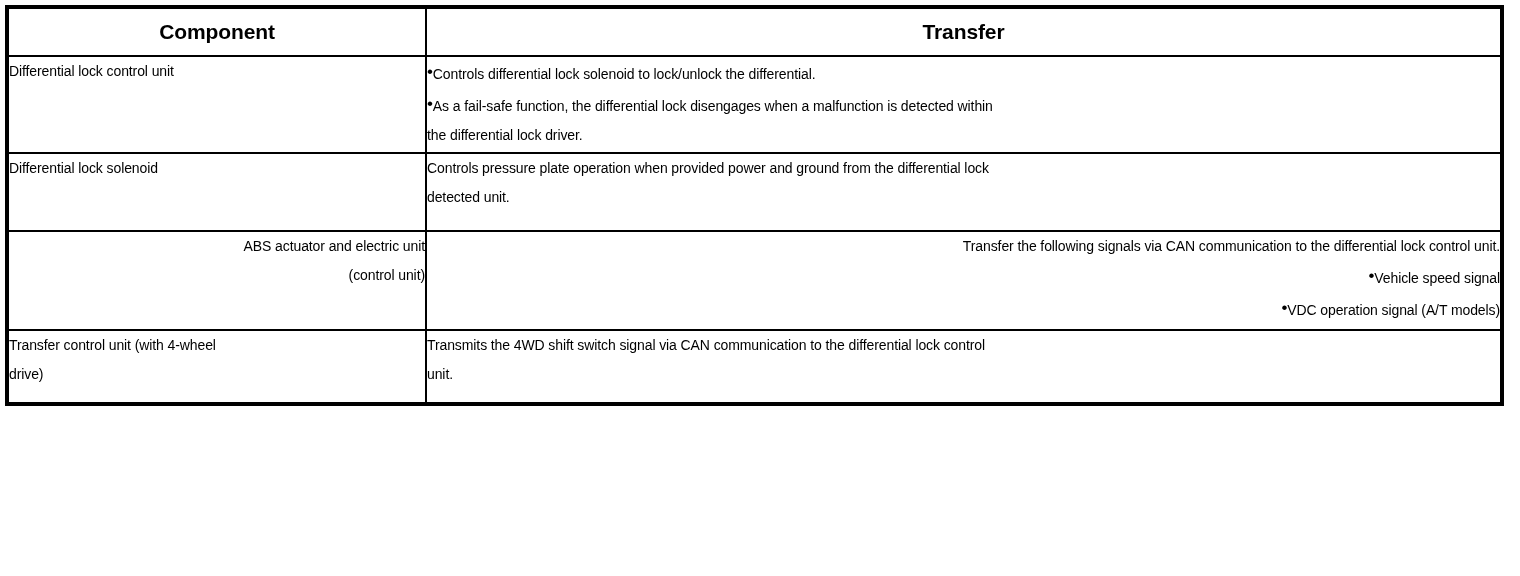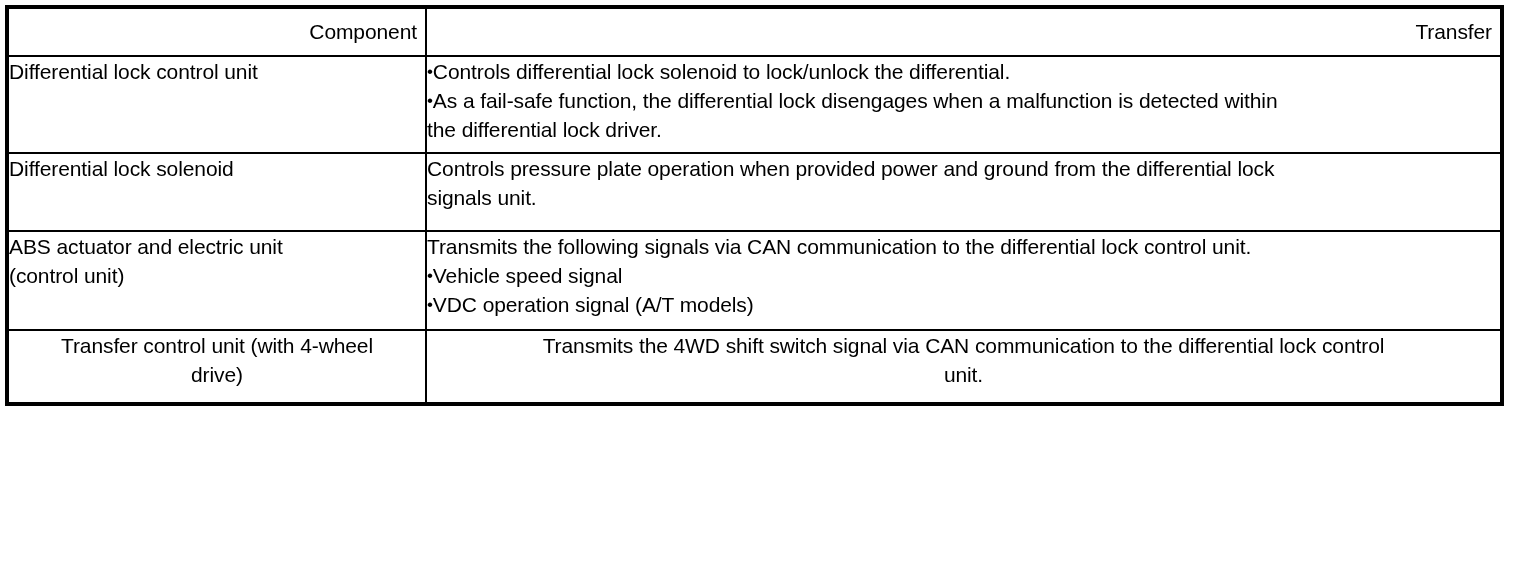--- a/index.html
+++ b/index.html
@@ -44,60 +44,61 @@
     font-weight: normal;
     font-size: 21px;
     line-height: 29px;
     letter-spacing: -0.1px;
     color: #000000;
   }
 
   
   tr.header-row th {
     height: 46px;
-    text-align: right;
+    text-align: center;
     vertical-align: middle;
     padding: 0 8px;
+    font-weight: bold;
   }
   .header-label {
     display: block;
     font-size: 21px;
     line-height: 26px;
     white-space: nowrap;
   }
 
   
   td.cell {
     padding: 8px 9px 8px 9px;
   }
   td.cell-component { padding-left: 9px; }
   td.cell-function  { padding-left: 8px; }
 
   .line {
     display: block;
     white-space: nowrap;
-    font-size: 21px;
+    font-size: 14px;
     line-height: 29px;
   }
   .line.bullet::before {
     content: "\2022";
     font-size: 17px;
     line-height: 29px;
     vertical-align: 2px;
     margin-right: 0px;
   }
 
   
   tr.r1 td { height: 95px; }
   tr.r2 td { height: 76px; margin-left: 44px; }
   tr.r3 td { height: 39px; }
   tr.r4 td { height: 39px; }
   tr.r5 td { height: 39px; }
-  tr.r6 td { height: 97px; }
-  tr.r7 td { height: 71px; text-align: center; }
+  tr.r6 td { height: 97px; text-align: right; }
+  tr.r7 td { height: 71px; }
 </style>
 </head>
 <body>
 
 <div class="sheet">
   <table class="spec-table">
     <colgroup>
       <col class="col-component">
       <col class="col-function">
     </colgroup>
@@ -121,30 +122,30 @@
             <span class="line bullet">As a fail-safe function, the differential lock disengages when a malfunction is detected within</span>
             <span class="line">the differential lock driver.</span>
           </td>
         </tr>
         <tr class="r2">
           <td class="cell cell-component">
             <span class="line">Differential lock solenoid</span>
           </td>
           <td class="cell cell-function">
             <span class="line">Controls pressure plate operation when provided power and ground from the differential lock</span>
-            <span class="line">signals unit.</span>
+            <span class="line">detected unit.</span>
           </td>
         </tr>
         <tr class="r6">
           <td class="cell cell-component">
             <span class="line">ABS actuator and electric unit</span>
             <span class="line">(control unit)</span>
           </td>
           <td class="cell cell-function">
-            <span class="line">Transmits the following signals via CAN communication to the differential lock control unit.</span>
+            <span class="line">Transfer the following signals via CAN communication to the differential lock control unit.</span>
             <span class="line bullet">Vehicle speed signal</span>
             <span class="line bullet">VDC operation signal (A/T models)</span>
           </td>
         </tr>
         <tr class="r7">
           <td class="cell cell-component">
             <span class="line">Transfer control unit (with 4-wheel</span>
             <span class="line">drive)</span>
           </td>
           <td class="cell cell-function">

